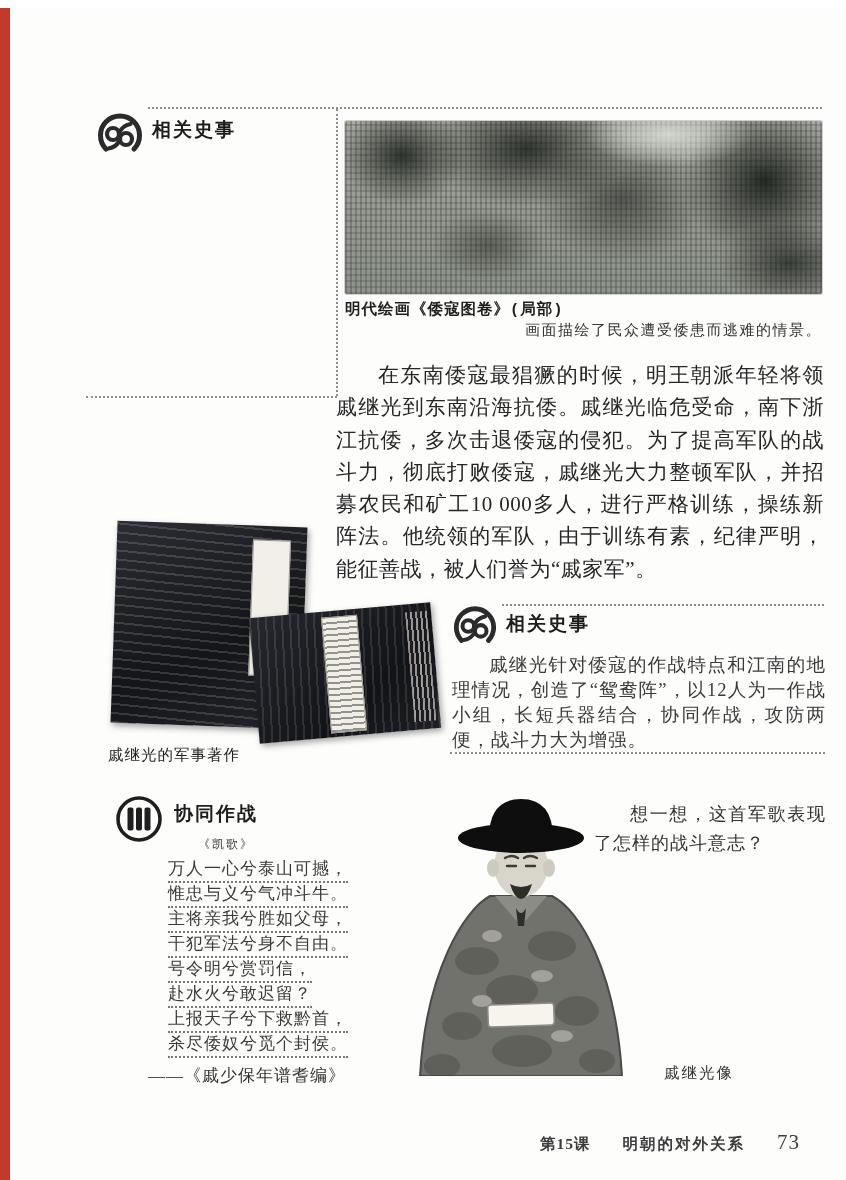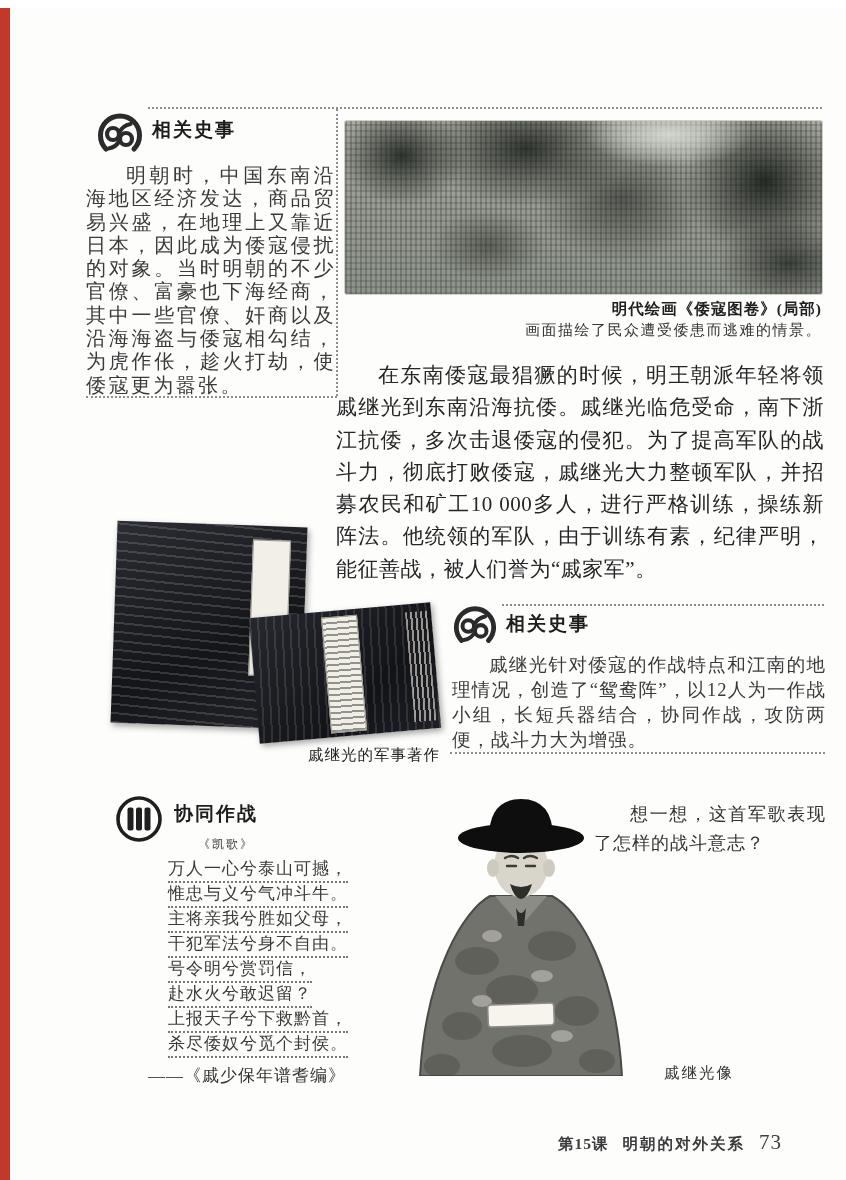--- a/index.html
+++ b/index.html
@@ -31,21 +31,21 @@
       radial-gradient(ellipse 140px 80px at 38% 16%, rgba(22,26,22,.8), rgba(0,0,0,0) 72%),
       radial-gradient(ellipse 120px 90px at 58% 45%, rgba(30,34,30,.55), rgba(0,0,0,0) 70%),
       radial-gradient(ellipse 110px 100px at 88% 35%, rgba(18,22,18,.85), rgba(0,0,0,0) 75%),
       radial-gradient(ellipse 100px 60px at 93% 82%, rgba(25,28,25,.7), rgba(0,0,0,0) 70%),
       radial-gradient(ellipse 80px 50px at 30% 72%, rgba(40,44,40,.5), rgba(0,0,0,0) 70%),
       repeating-linear-gradient(90deg, rgba(45,50,45,.28) 0 2px, rgba(0,0,0,0) 2px 5px),
       repeating-linear-gradient(0deg, rgba(55,60,55,.22) 0 2px, rgba(0,0,0,0) 2px 6px),
       linear-gradient(180deg,#a8aca1,#969a90 55%,#8f948a);
     box-shadow:0 0 0 1px rgba(120,120,115,.35);
   }
-  .caption-strong{font-size:15.5px;font-weight:bold;letter-spacing:1px;color:#1f1f1f;text-align:right;}
+  .caption-strong{font-size:15.5px;font-weight:bold;letter-spacing:1px;color:#1f1f1f;text-align:left;font-family:Liberation Mono, monospace;}
   .caption-kai{font-size:15px;letter-spacing:1.5px;color:#333;text-align:center;}
   .books-photo{left:108px;top:512px;width:332px;height:222px;}
   .book{position:absolute;box-shadow:2px 3px 6px rgba(0,0,0,.35);}
   .book1{
     left:6px;top:4px;width:190px;height:202px;transform:rotate(2deg);
     background:
       repeating-linear-gradient(4deg, rgba(235,232,222,.16) 0 2px, rgba(0,0,0,0) 2px 9px),
       linear-gradient(155deg,#2b2d34,#141519 60%,#23252c);
   }
   .book1 .label{
@@ -73,21 +73,21 @@
   }
   .poem-line{
     display:table;font-size:17px;line-height:18px;letter-spacing:1px;color:#3a3a3a;
     padding-bottom:3px;margin-bottom:2px;border-bottom:2px dotted #777;
   }
   .question{
     font-size:18px;line-height:29px;letter-spacing:1px;text-indent:2em;color:#333;
     text-align:justify;text-justify:inter-character;
   }
   .footer{
-    left:540px;top:1122px;width:260px;display:flex;justify-content:center;
+    left:540px;top:1122px;width:260px;display:flex;justify-content:space-between;
     align-items:baseline;gap:14px;
   }
   .footer .lesson{font-size:15.5px;font-weight:bold;letter-spacing:1px;color:#3c3c3c;}
   .footer .chapter{font-size:15.5px;font-weight:bold;letter-spacing:2px;color:#3c3c3c;}
   .footer .pagenum{font-size:21px;color:#3f3f3f;letter-spacing:1px;}
 </style>
 </head>
 <body>
 
 <div class="page">
@@ -103,21 +103,20 @@
       <g fill="none" stroke="#2b2b2b" stroke-linecap="round">
         <path d="M10 37 A19.5 19.5 0 1 1 38 37" stroke-width="5"></path>
         <circle cx="17" cy="22" r="6" stroke-width="4.2"></circle>
         <circle cx="30" cy="27" r="6" stroke-width="4.2"></circle>
         <path d="M23 21 Q26.5 13.5 34.5 12" stroke-width="4.2"></path>
         <path d="M24 28 Q20 35.5 12.5 36.5" stroke-width="4.2"></path>
       </g>
     </svg>
   </div>
   <div class="abs note-title" style="left:152px;top:109px;">相关史事</div>
-  <div class="abs note-body kai" style="left:86px;top:156px;width:250px;">明朝时，中国东南沿海地区经济发达，商品贸易兴盛，在地理上又靠近日本，因此成为倭寇侵扰的对象。当时明朝的不少官僚、富豪也下海经商，其中一些官僚、奸商以及沿海海盗与倭寇相勾结，为虎作伥，趁火打劫，使倭寇更为嚣张。</div>
 
   <div class="abs painting"></div>
   <div class="abs caption-strong" style="left:345px;top:291px;width:477px;">明代绘画《倭寇图卷》(局部)</div>
   <div class="abs caption-kai" style="left:345px;top:313px;width:477px;text-align:right;">画面描绘了民众遭受倭患而逃难的情景。</div>
 
   <div class="abs main-paragraph" style="left:336px;top:351px;width:488px;">在东南倭寇最猖獗的时候，明王朝派年轻将领戚继光到东南沿海抗倭。戚继光临危受命，南下浙江抗倭，多次击退倭寇的侵犯。为了提高军队的战斗力，彻底打败倭寇，戚继光大力整顿军队，并招募农民和矿工10 000多人，进行严格训练，操练新阵法。他统领的军队，由于训练有素，纪律严明，能征善战，被人们誉为“戚家军”。</div>
 
   <div class="abs books-photo">
     <div class="book book1">
       <div class="label">纪效新书</div>

